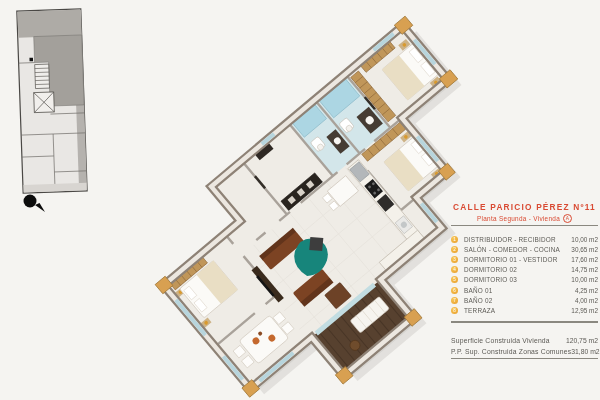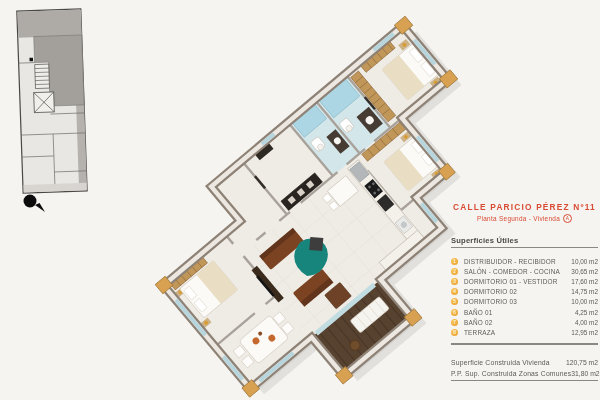--- a/index.html
+++ b/index.html
@@ -237,21 +237,20 @@
     </g>
   </svg>
 
   <div class="panel">
     <div class="title">CALLE PARICIO PÉREZ Nº11</div>
     <div class="subtitle">
       <span>Planta Segunda - Vivienda</span>
       <span class="unit-badge">A</span>
     </div>
 
-    <div class="sec-head">Superficies Útiles</div>
     <div class="rule"></div>
 
     <div class="rows">
       <div class="row">
         <span class="badge">1</span>
         <span class="lbl">DISTRIBUIDOR - RECIBIDOR</span>
         <span class="val">10,00 m2</span>
       </div>
       <div class="row">
         <span class="badge">2</span>

